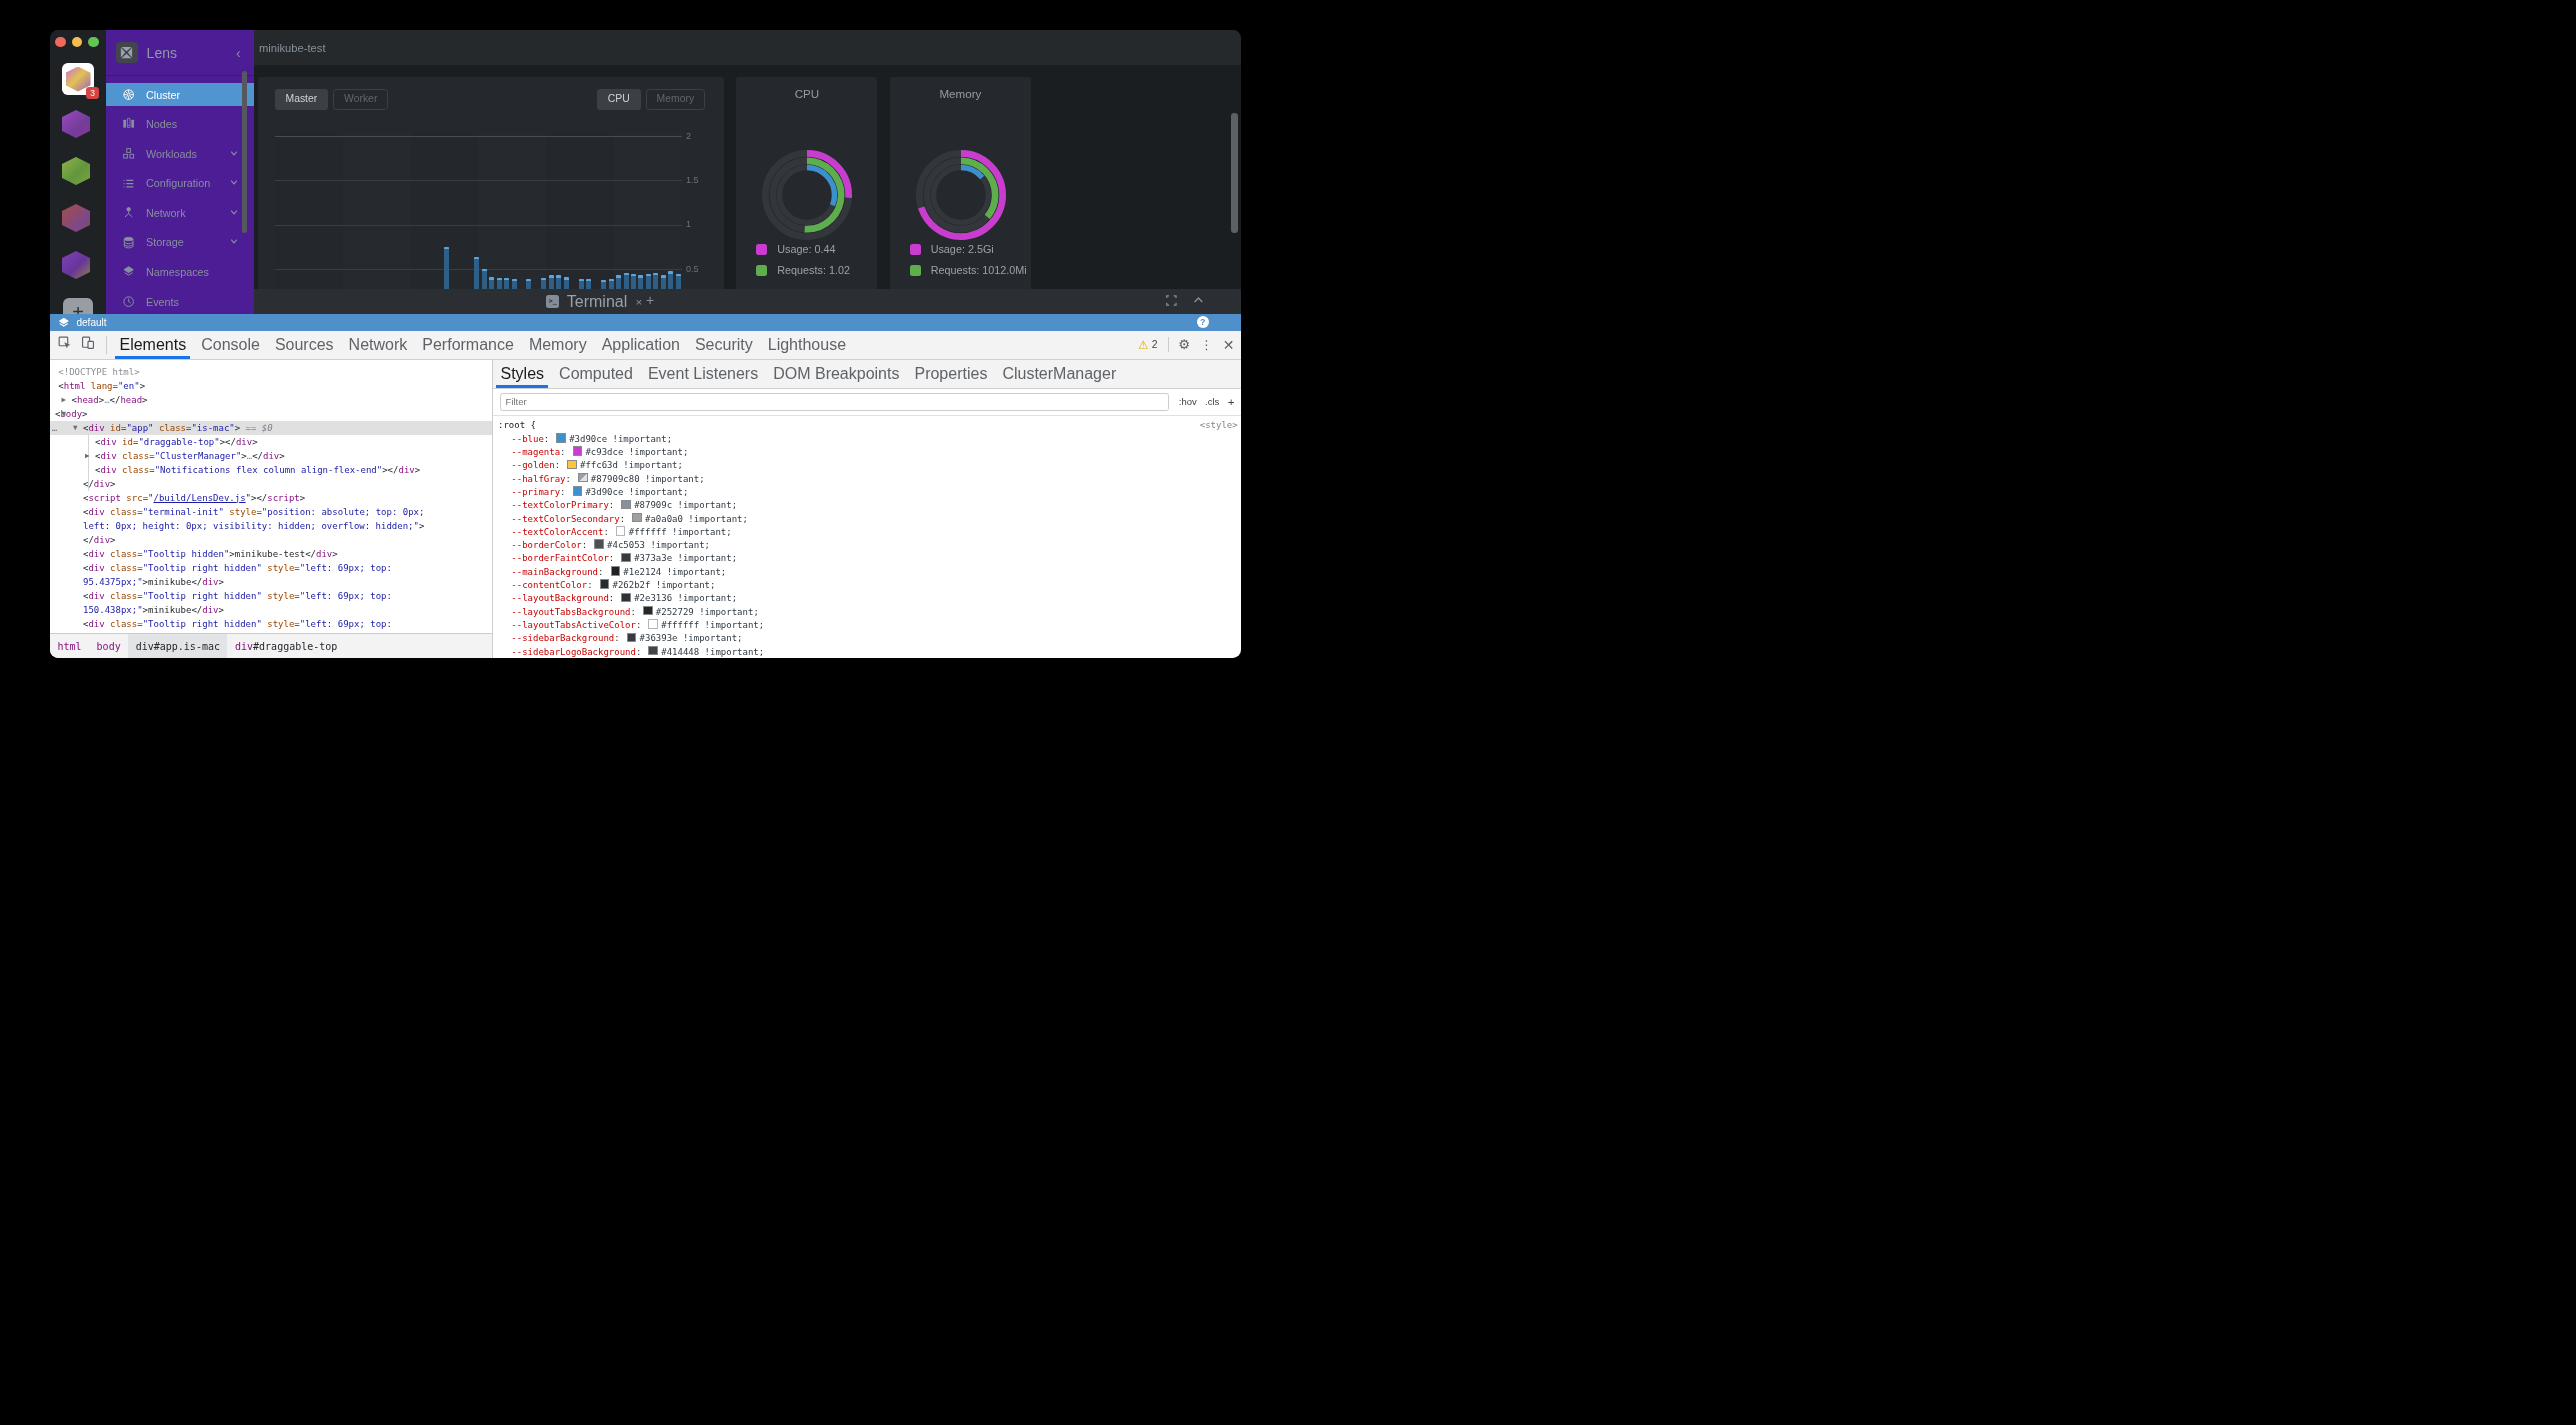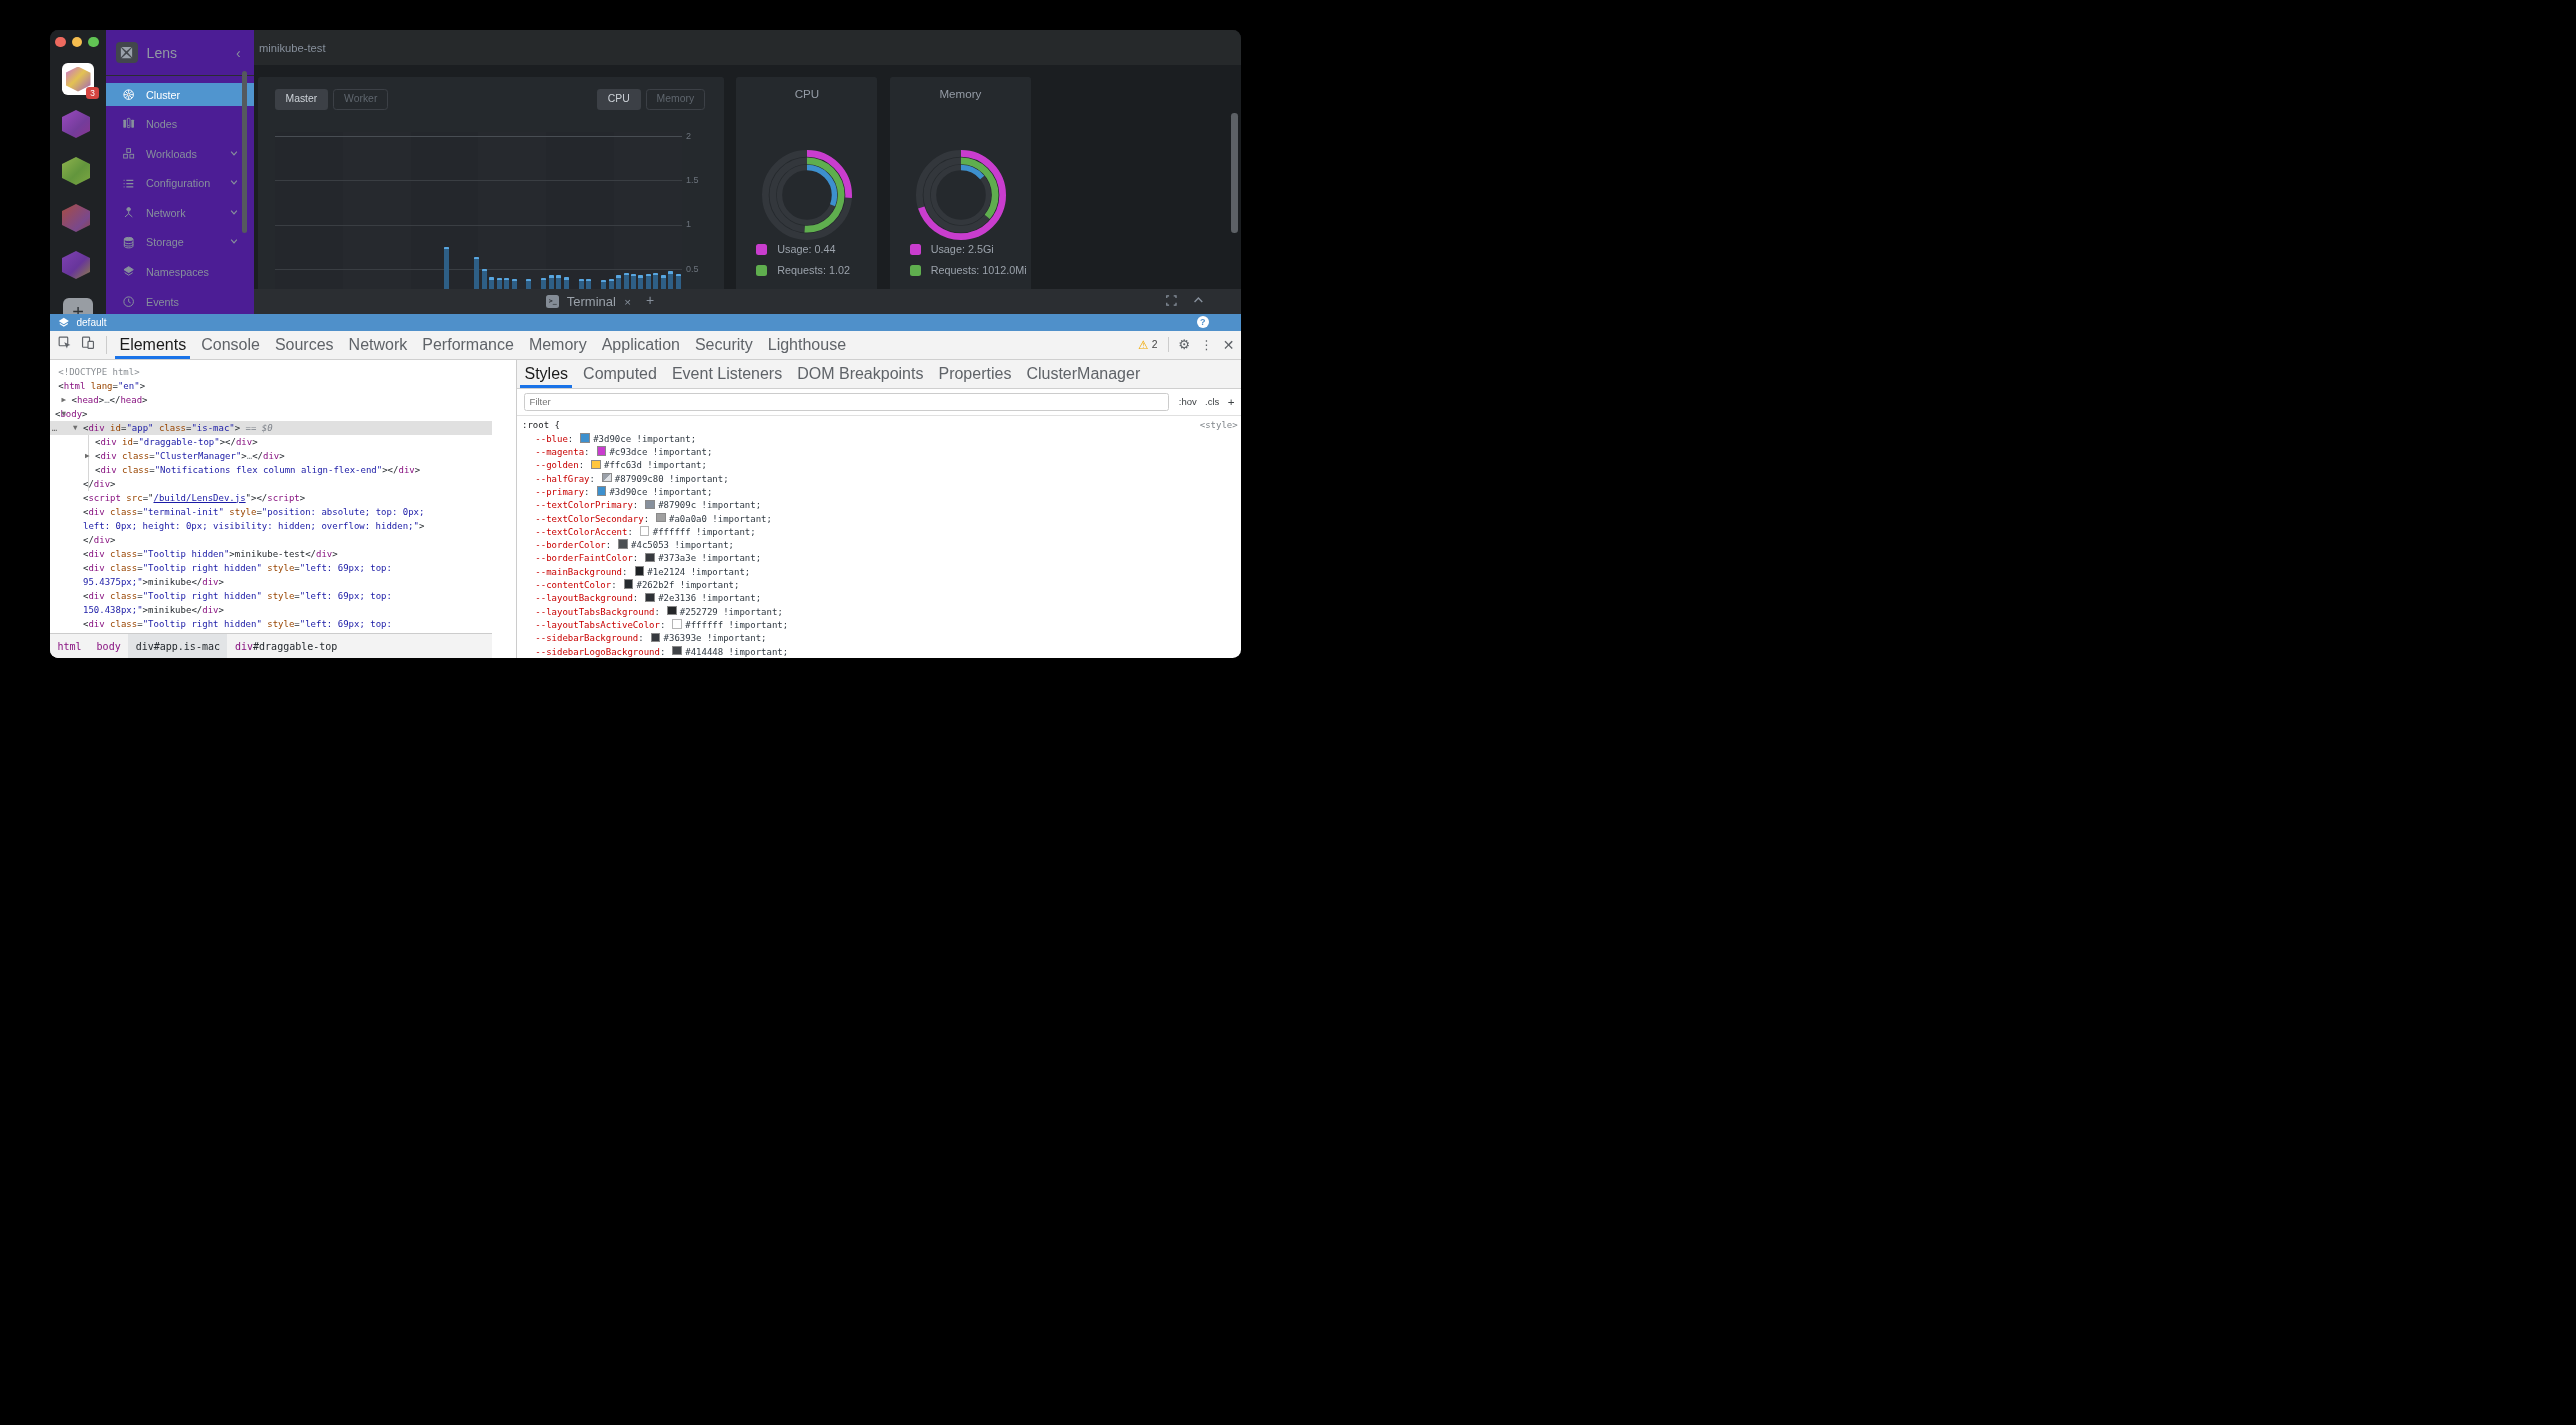--- a/index.html
+++ b/index.html
@@ -66,21 +66,21 @@
   .d-svg{position:absolute;left:21px;top:68px;}
   .legend{position:absolute;left:20px;top:166px;}
   .leg-row{display:flex;align-items:center;margin-bottom:9px;}
   .leg-sw{width:10.8px;height:10.8px;border-radius:2.5px;margin-right:10px;flex:0 0 auto;}
   .leg-tx{color:#9ba2ab;font-size:10.8px;white-space:nowrap;}
   
   .dock{height:25px;background:#2b2e32;display:flex;align-items:center;flex:0 0 auto;position:relative;}
   .dock-inner{margin-left:292px;display:flex;align-items:center;}
   .term-ic{width:13.3px;height:13.3px;border-radius:2.5px;background:#848c96;color:#2b2e32;font-size:6.6px;font-weight:bold;
            display:flex;align-items:center;justify-content:center;font-family:"DejaVu Sans Mono",monospace;}
-  .term-lb{color:#9aa1a9;font-size:13px;margin:0 8.3px 0 7.5px;}
+  .term-lb{color:#9aa1a9;font-size:16px;margin:0 8.3px 0 7.5px;}
   .dock-x{color:#87909c;font-size:11.6px;}
   .dock-plus{color:#87909c;font-size:14px;position:absolute;left:392px;top:2.5px;}
   .dock-right{position:absolute;right:37px;top:0;height:25px;display:flex;align-items:center;gap:16.6px;color:#87909c;}
   
   .nsbar{height:16.6px;background:#4f90ca;display:flex;align-items:center;flex:0 0 auto;position:relative;}
   .ns-ic{margin-left:8.3px;display:flex;}
   .ns-lb{color:#fff;font-size:10px;margin-left:6.6px;}
   .ns-help{position:absolute;right:32px;top:1.7px;width:12.4px;height:12.4px;border-radius:50%;background:#fff;color:#4f90ca;
            font-size:9px;font-weight:bold;text-align:center;line-height:12.4px;}
   
@@ -91,21 +91,21 @@
   .dt-tab{display:flex;align-items:center;padding:0 7.5px;font-size:16px;color:#5f6368;position:relative;}
   .dt-tab.active{color:#1a1a1a;}
   .dt-tab.active::after{content:"";position:absolute;left:3.3px;right:3.3px;bottom:0;height:2.5px;background:#1a73e8;}
   .dt-right{position:absolute;right:6.6px;top:0;height:28px;display:flex;align-items:center;gap:10px;}
   .warn{display:flex;align-items:center;gap:3.3px;font-size:10.4px;color:#444;}
   .warn .tri{color:#f0a800;font-size:11.6px;}
   .dt-right .sep{width:0.8px;height:15px;background:#ccc;}
   .gear{color:#5f6368;font-size:13.3px;}
   .kebab{color:#5f6368;font-size:12.4px;letter-spacing:0;}
   .dt-close{color:#5f6368;font-size:14px;}
-  .dt-body{flex:1;display:flex;min-height:0;gap:24px;}
+  .dt-body{flex:1;display:flex;min-height:0;}
   .el-pane{width:442px;flex:0 0 auto;display:flex;flex-direction:column;min-height:0;font-family:"DejaVu Sans Mono","Liberation Mono",monospace;}
   .el-tree{flex:1;overflow:hidden;padding-top:5px;font-size:9px;}
   .el-line{position:relative;height:14px;line-height:14px;white-space:pre;}
   .el-line.sel{background:#e0e0e0;}
   .el-line .gut{position:absolute;left:1.7px;color:#6e6e6e;}
   .el-line .arr{position:absolute;color:#6e6e6e;font-size:7.5px;}
   .el-line.guide::before{content:"";position:absolute;left:38px;top:0;bottom:0;border-left:0.8px solid #d6d6d6;}
   .tk-d{color:#24292e}.tk-t{color:#881280}.tk-a{color:#994500}.tk-v{color:#1a1aa6}
   .tk-g{color:#8a8f94}.tk-i{color:#7d828a;font-style:italic}
   .tk-lnk{color:#1a1aa6;text-decoration:underline}

